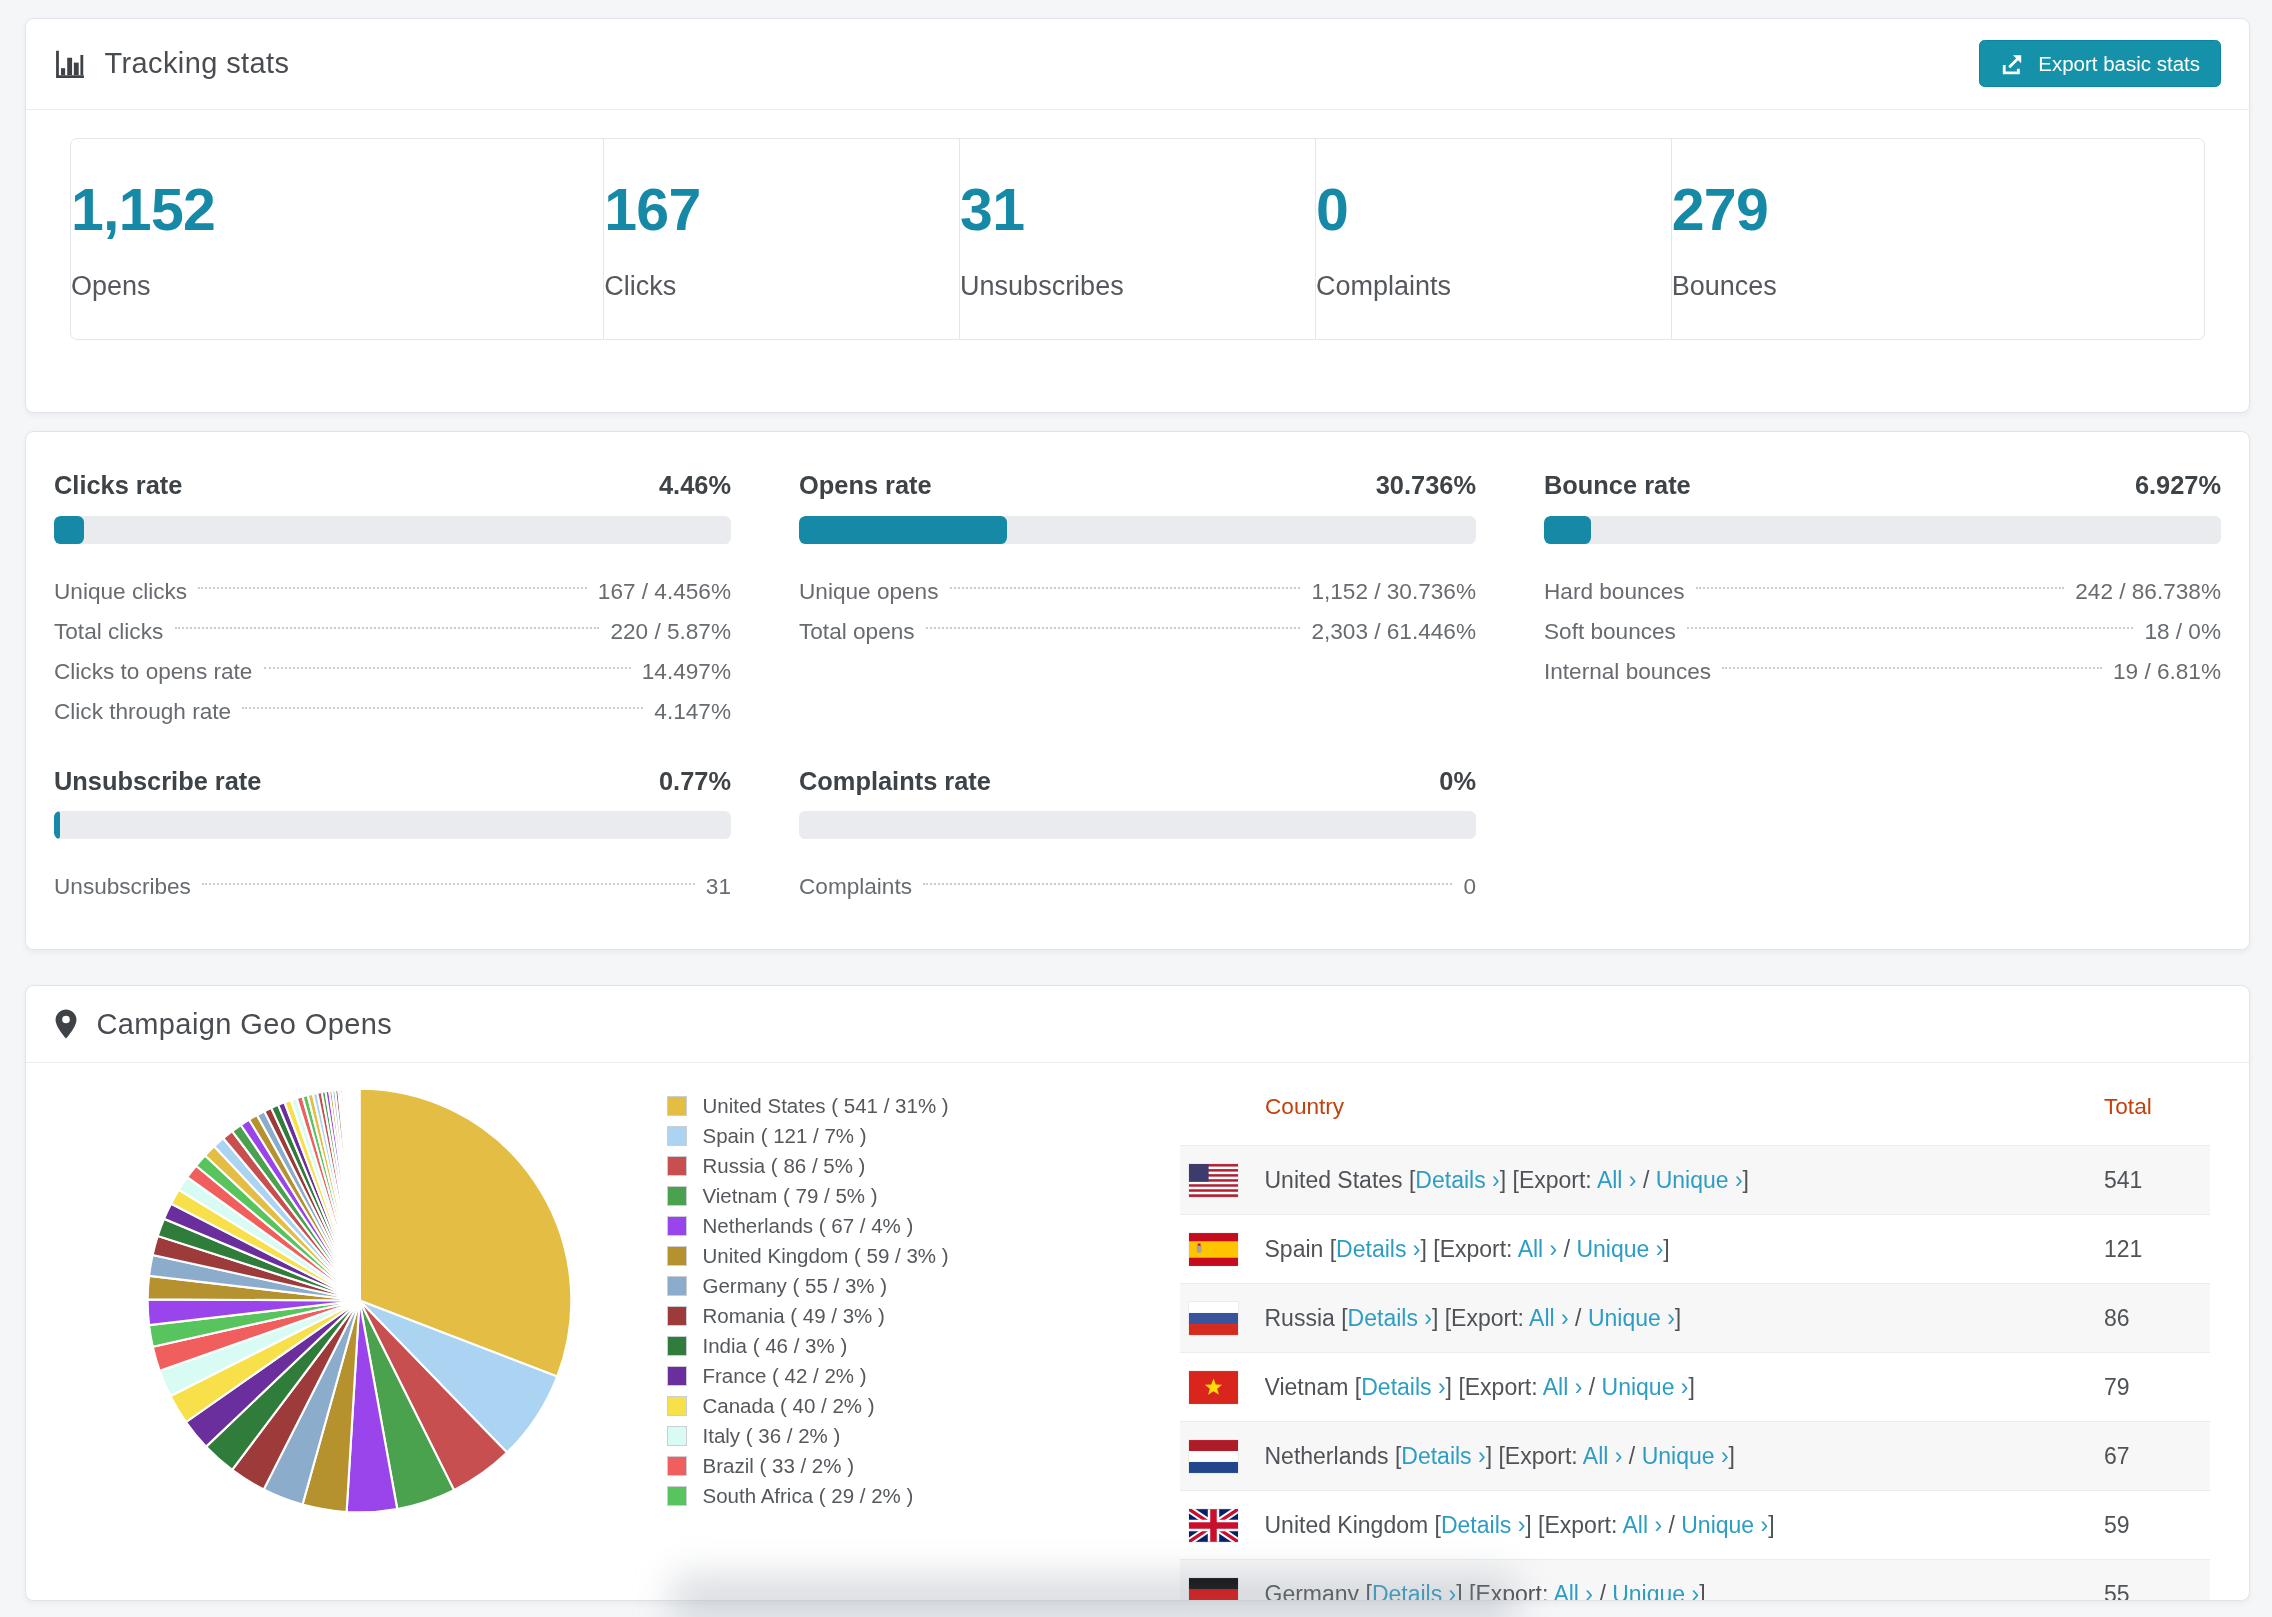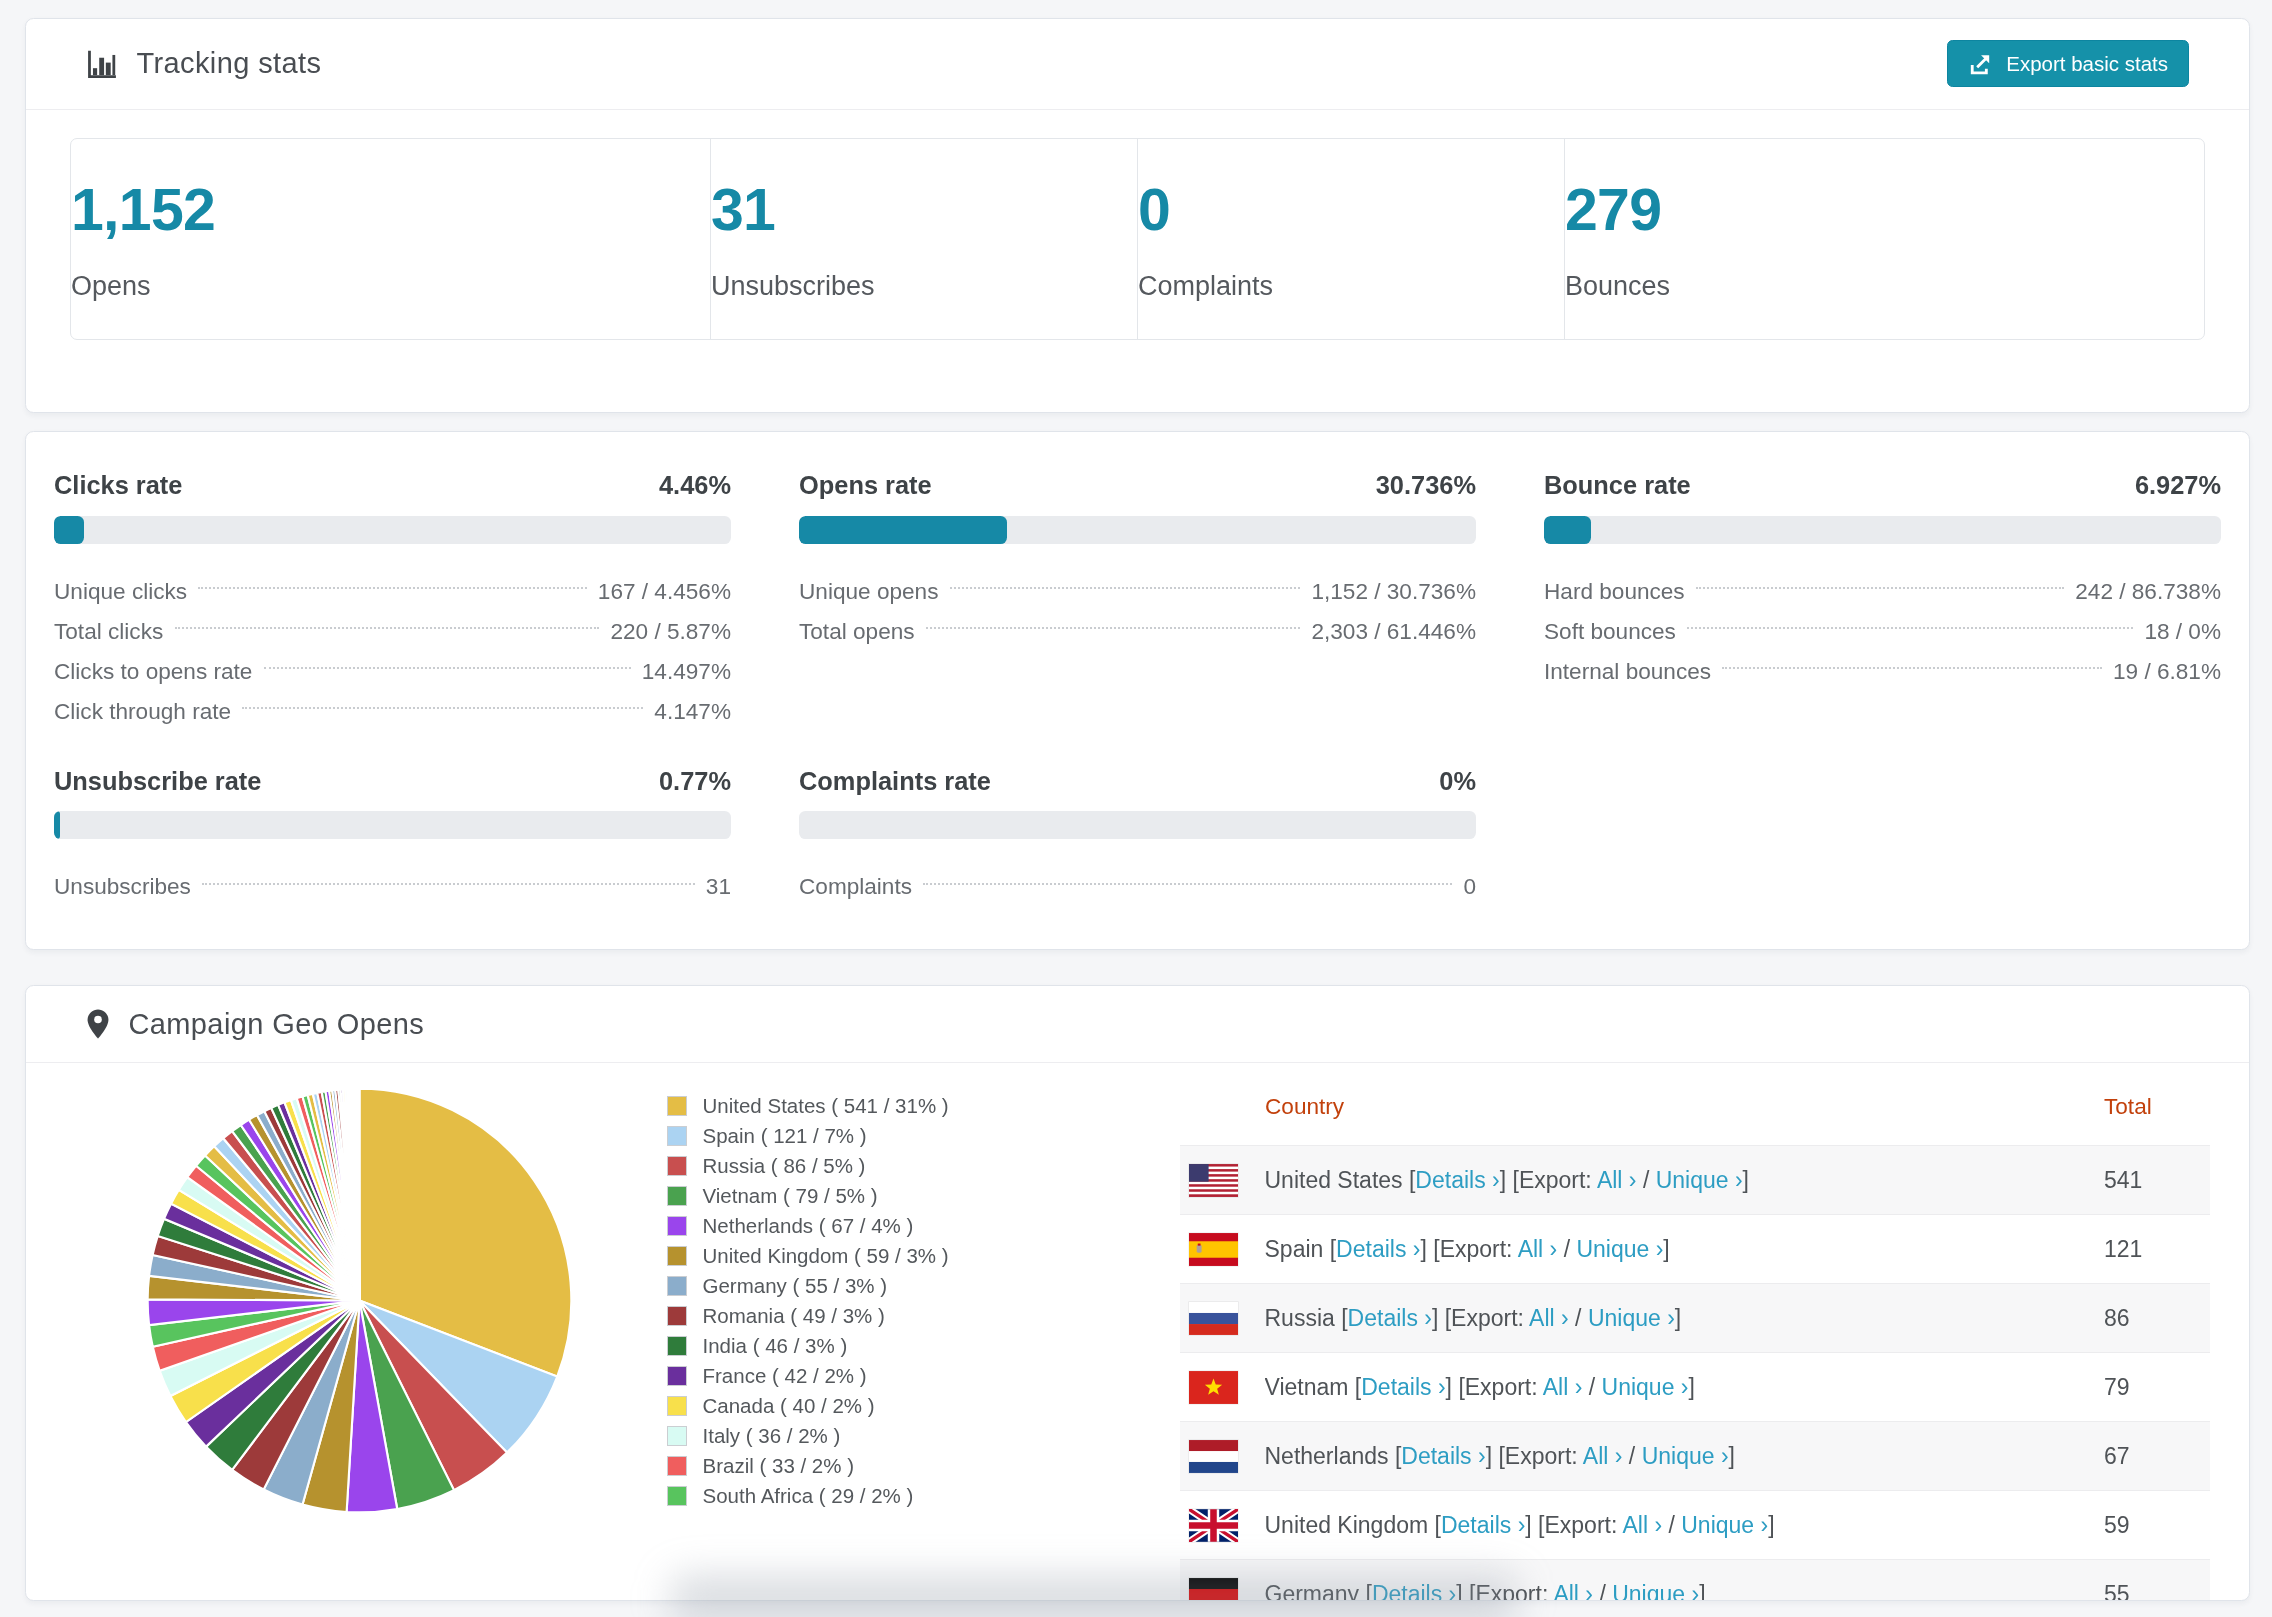--- a/index.html
+++ b/index.html
@@ -12,21 +12,21 @@
   .card{
     position:absolute;left:25px;width:2225px;box-sizing:border-box;
     background:#ffffff;border:1.4px solid #e0e4ea;border-radius:8.5px;
     box-shadow:0 2.8px 5.6px rgba(40,50,70,.05);
   }
   #card-tracking{top:17.6px;height:395px;}
   #card-rates{top:431px;height:519px;}
   #card-geo{top:985px;height:616px;overflow:hidden;}
 
   .card-header{
-    display:flex;align-items:center;height:90px;padding:0 60px;
+    display:flex;align-items:center;height:90px;padding:0 28px;
     border-bottom:1.4px solid #ededf0;
   }
   #card-geo .card-header{height:76px;}
   .hicon{display:inline-flex;margin-right:18.4px;color:#3f4347;}
   .card-title{font-size:29px;font-weight:400;color:#494d52;letter-spacing:0.4px;}
   .header-spacer{flex:1;}
   .export-btn{
     display:inline-flex;align-items:center;gap:12.7px;
     background:#1591a9;border:1.4px solid #0d85a0;border-radius:5.6px;
     color:#fff;font-size:20.5px;font-family:inherit;padding:10px 20px;cursor:pointer;
@@ -109,20 +109,24 @@
             <path d="M18.5 6 H30 V17.5 Z" fill="#ffffff"></path>
           </svg>
         </span>
         <span>Export basic stats</span>
       </button>
     </div>
     <div class="stats-box" id="stats-box">
         <div class="stat-cell wide">
           <span class="stat-value">1,152</span>
           <span class="stat-label">Opens</span>
+        </div>
+        <div class="stat-cell">
+          <span class="stat-value">167</span>
+          <span class="stat-label">Clicks</span>
         </div>
         <div class="stat-cell">
           <span class="stat-value">31</span>
           <span class="stat-label">Unsubscribes</span>
         </div>
         <div class="stat-cell">
           <span class="stat-value">0</span>
           <span class="stat-label">Complaints</span>
         </div>
         <div class="stat-cell wide">

